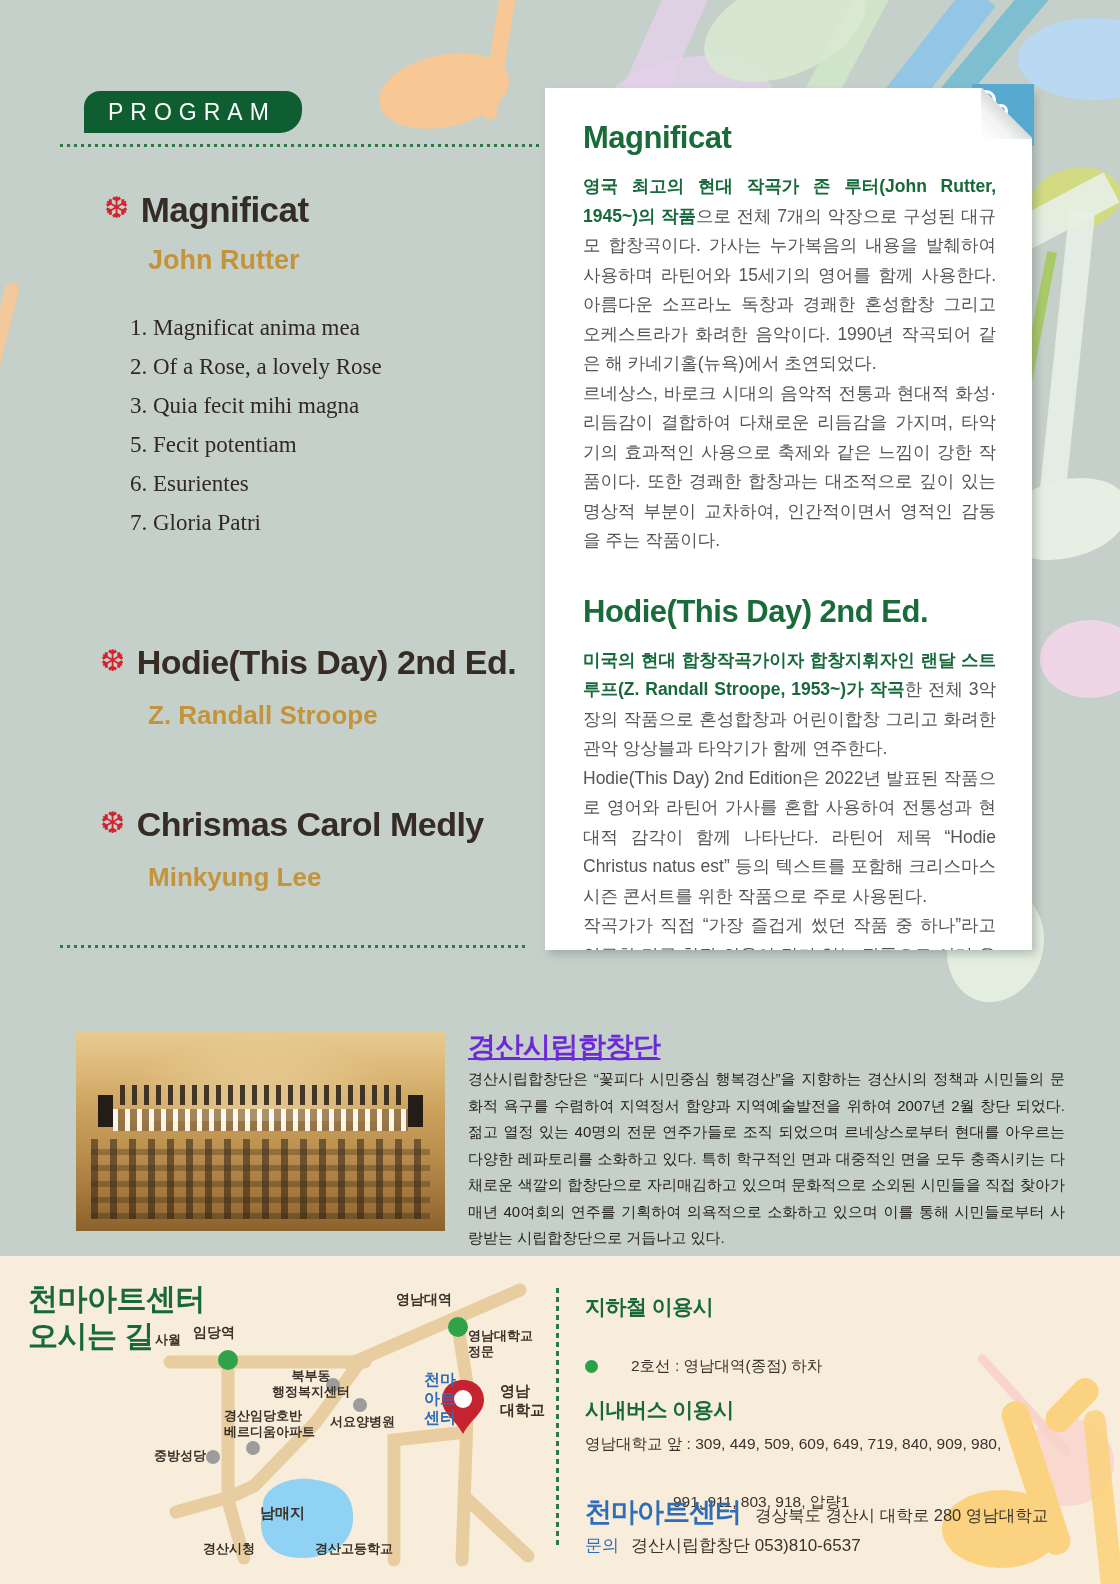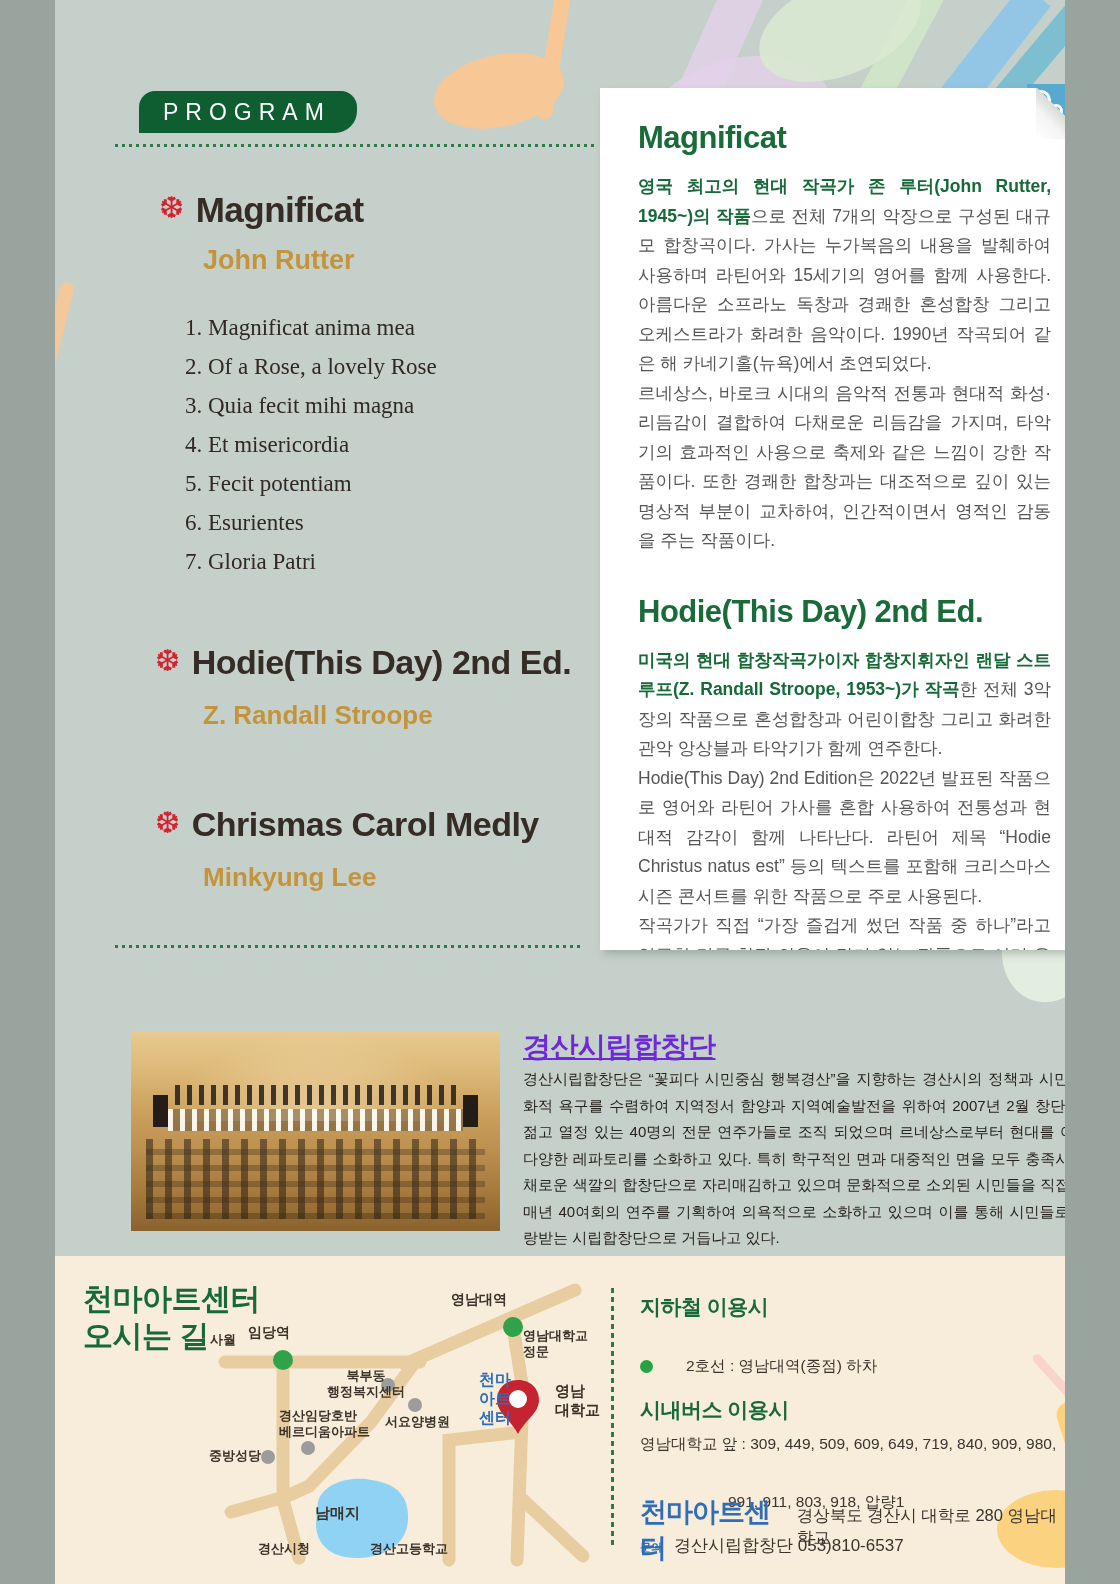--- a/index.html
+++ b/index.html
@@ -1,19 +1,19 @@
 <!DOCTYPE html>
 <html><head>
 <meta charset="utf-8">
 <style>
   * { margin:0; padding:0; box-sizing:border-box; }
   html,body { background:#9aa49e; }
   body { font-family:"Liberation Sans", sans-serif; }
   #page {
-    position:relative; width:1010px; height:1584px; margin:0 auto;
+    position:relative; width:1120px; height:1584px; margin:0 auto;
     background:#c6d0ca; overflow:hidden;
   }
   .abs { position:absolute; }
   .prew { white-space:pre-line; }
 
   
   .deco { position:absolute; pointer-events:none; }
   .d-orange-head { left:378px; top:55px; width:132px; height:72px; background:#f7c795; border-radius:50%; transform:rotate(-12deg); }
   .d-orange-stem { left:492px; top:-30px; width:16px; height:150px; background:#f7c795; border-radius:10px; transform:rotate(9deg); }
   .d-orange-stem2 { left:-14px; top:280px; width:14px; height:170px; background:#f7c795; border-radius:10px; transform:rotate(14deg); opacity:.9; }
@@ -113,21 +113,21 @@
   .sh-bus { left:585px; top:1396px; }
   .info-line { position:absolute; font-size:15.5px; color:#3a332c; display:flex; align-items:center; gap:8px; }
   .bullet { width:13px; height:13px; border-radius:50%; display:inline-block; flex:0 0 auto; }
   .b-red { background:#cc2027; } .b-green { background:#28a244; }
   .il-1 { left:585px; top:1330px; } .il-2 { left:585px; top:1356px;gap:33px; }
   .bus-1 { left:585px; top:1434px; } .bus-2 { left:673px; top:1464px;margin-top:28px; }
   .venue-line { left:585px; top:1494px; display:flex; align-items:baseline; gap:14px; position:absolute; }
   .venue-name { color:#2f6db8; font-size:27px; font-weight:700; letter-spacing:-1px; }
   .venue-addr { color:#3a332c; font-size:16.5px; }
   .contact-line { left:585px; top:1534px; display:flex; align-items:baseline; gap:12px; position:absolute; }
-  .contact-label { color:#2f6db8; font-size:11px; font-weight:700; }
+  .contact-label { color:#2f6db8; font-size:17px; font-weight:400; }
   .contact-value { color:#3a332c; font-size:17px; }
 
   
   .map-svg { left:20px; top:1270px; }
   .maplab { position:absolute; font-size:13px; font-weight:700; color:#3a3128; line-height:1.25; }
   .ml-sawol { left:155px; top:1332px; }
   .ml-imdang { left:193px; top:1324px; font-size:14px; }
   .ml-ynstation { left:396px; top:1291px; font-size:14px; }
   .ml-gate { left:468px; top:1328px; }
   .ml-bukbu { left:272px; top:1368px; text-align:center; }
@@ -171,21 +171,20 @@
   <div class="abs p1 prog-item-title">
     <span class="snow">❆</span>
     <span>Magnificat</span>
   </div>
   <div class="abs c1 composer">John Rutter</div>
 
   <div class="abs movements">
     <div>1. Magnificat anima mea</div>
     <div>2. Of a Rose, a lovely Rose</div>
     <div>3. Quia fecit mihi magna</div>
-    <div>4. Et misericordia</div>
     <div>5. Fecit potentiam</div>
     <div>6. Esurientes</div>
     <div>7. Gloria Patri</div>
   </div>
 
   <div class="abs p2 prog-item-title" style="font-size:34px;">
     <span class="snow">❆</span>
     <span>Hodie(This Day) 2nd Ed.</span>
   </div>
   <div class="abs c2 composer" style="font-size:26px;">Z. Randall Stroope</div>

